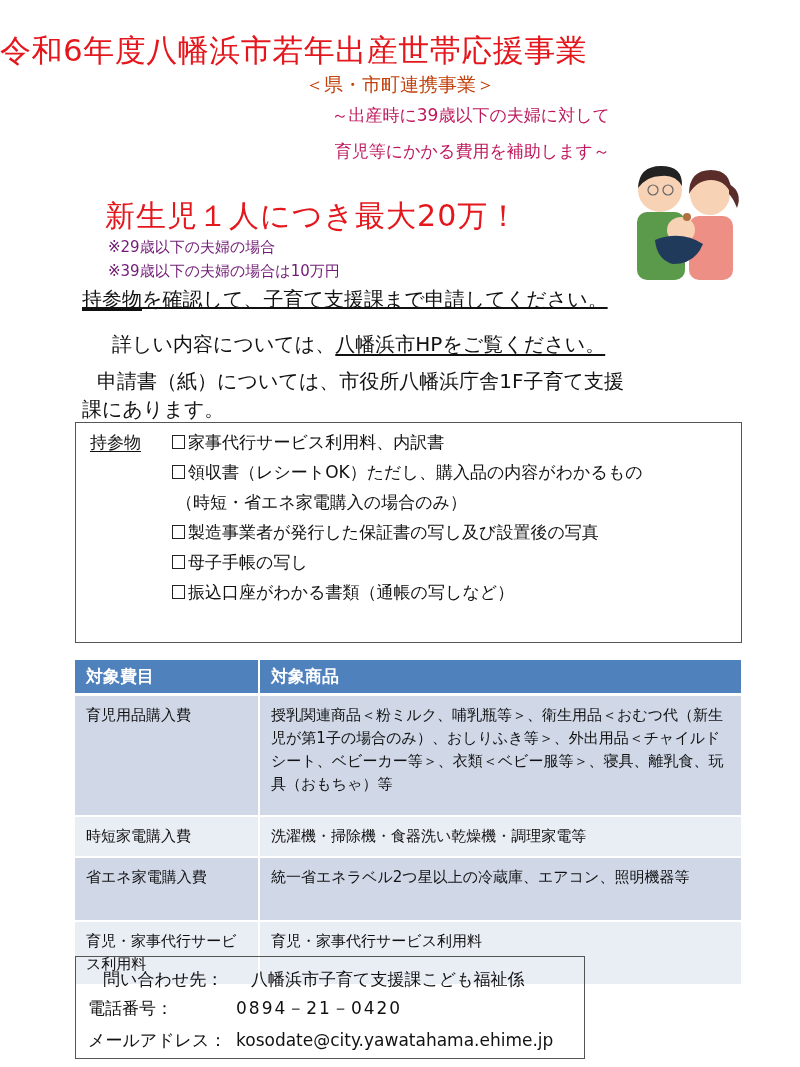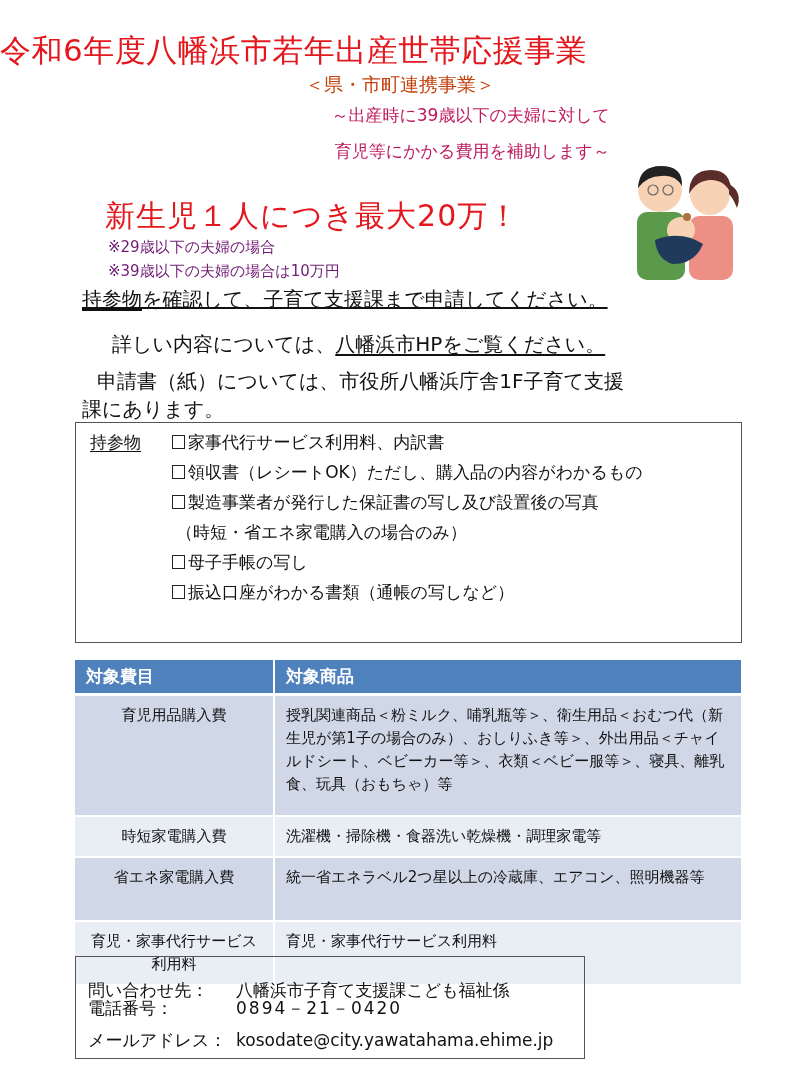--- a/index.html
+++ b/index.html
@@ -29,28 +29,28 @@
   .items-box { position: absolute; left: 75px; top: 422px; width: 667px; height: 221px; border: 1.5px solid #555; }
   .items-label { position: absolute; left: 14px; top: 8px; font-size: 17px; text-decoration: underline; text-underline-offset: 3px; }
   .items-list { position: absolute; left: 96px; top: 8px; }
   .item-row { font-size: 17px; height: 30px; line-height: 22px; white-space: nowrap; }
   .item-row.indent { padding-left: 4px; }
   .checkbox { display: inline-block; width: 13px; height: 14px; border: 1.5px solid #222; margin-right: 3px; vertical-align: -1px; }
 
   .table { position: absolute; left: 75px; top: 660px; width: 668px; border-collapse: collapse; }
   .table th { background: #4f81bd; color: #fff; font-weight: bold; font-size: 17px; text-align: left; padding: 4px 11px; height: 34px; border-right: 2px solid #fff; border-bottom: 3px solid #fff; }
   .table td { font-size: 15px; vertical-align: top; padding: 8px 11px; line-height: 23px; border-right: 2px solid #fff; border-bottom: 2px solid #fff; }
-  .table td.col1 { width: 199px; text-align: center; }
+  .table td.col1 { width: 184px; }
   .table tr.dark td { background: #d0d8e8; }
   .table tr.light td { background: #e9edf4; }
 
   .contact-box { position: absolute; left: 75px; top: 956px; width: 510px; height: 103px; border: 1.5px solid #555; }
   .contact-row { position: absolute; left: 12px; font-size: 17px; white-space: nowrap; }
   .contact-row .k { display: inline-block; width: 148px; }
-  .cr1 { top: 22px; } .cr2 { top: 40px; } .cr3 { top: 72px; }
+  .cr1 { top: 11px; margin-left: 15px; } .cr2 { top: 40px; } .cr3 { top: 72px; }
   .phone { letter-spacing: 2px; }
 </style>
 </head>
 <body>
 
 <div class="title">令和6年度八幡浜市若年出産世帯応援事業</div>
 <div class="subtitle">＜県・市町連携事業＞</div>
 <div class="lead lead1">～出産時に39歳以下の夫婦に対して</div>
 <div class="lead lead2">育児等にかかる費用を補助します～</div>
 
@@ -85,22 +85,22 @@
   <span>詳しい内容については、</span><span class="ul">八幡浜市HPをご覧ください。</span>
 </div>
 <div class="body-line line3">申請書（紙）については、市役所八幡浜庁舎1F子育て支援</div>
 <div class="body-line line4">課にあります。</div>
 
 <div class="items-box">
   <div class="items-label">持参物</div>
   <div class="items-list">
     <div class="item-row"><span class="checkbox"></span><span>家事代行サービス利用料、内訳書</span></div>
     <div class="item-row"><span class="checkbox"></span><span>領収書（レシートOK）ただし、購入品の内容がわかるもの</span></div>
+    <div class="item-row indent"><span>（時短・省エネ家電購入の場合のみ）</span></div>
     <div class="item-row"><span class="checkbox"></span><span>製造事業者が発行した保証書の写し及び設置後の写真</span></div>
-    <div class="item-row indent"><span>（時短・省エネ家電購入の場合のみ）</span></div>
     <div class="item-row"><span class="checkbox"></span><span>母子手帳の写し</span></div>
     <div class="item-row"><span class="checkbox"></span><span>振込口座がわかる書類（通帳の写しなど）</span></div>
   </div>
 </div>
 
 <table class="table">
   <thead>
     <tr>
       <th>対象費目</th>
       <th>対象商品</th>

